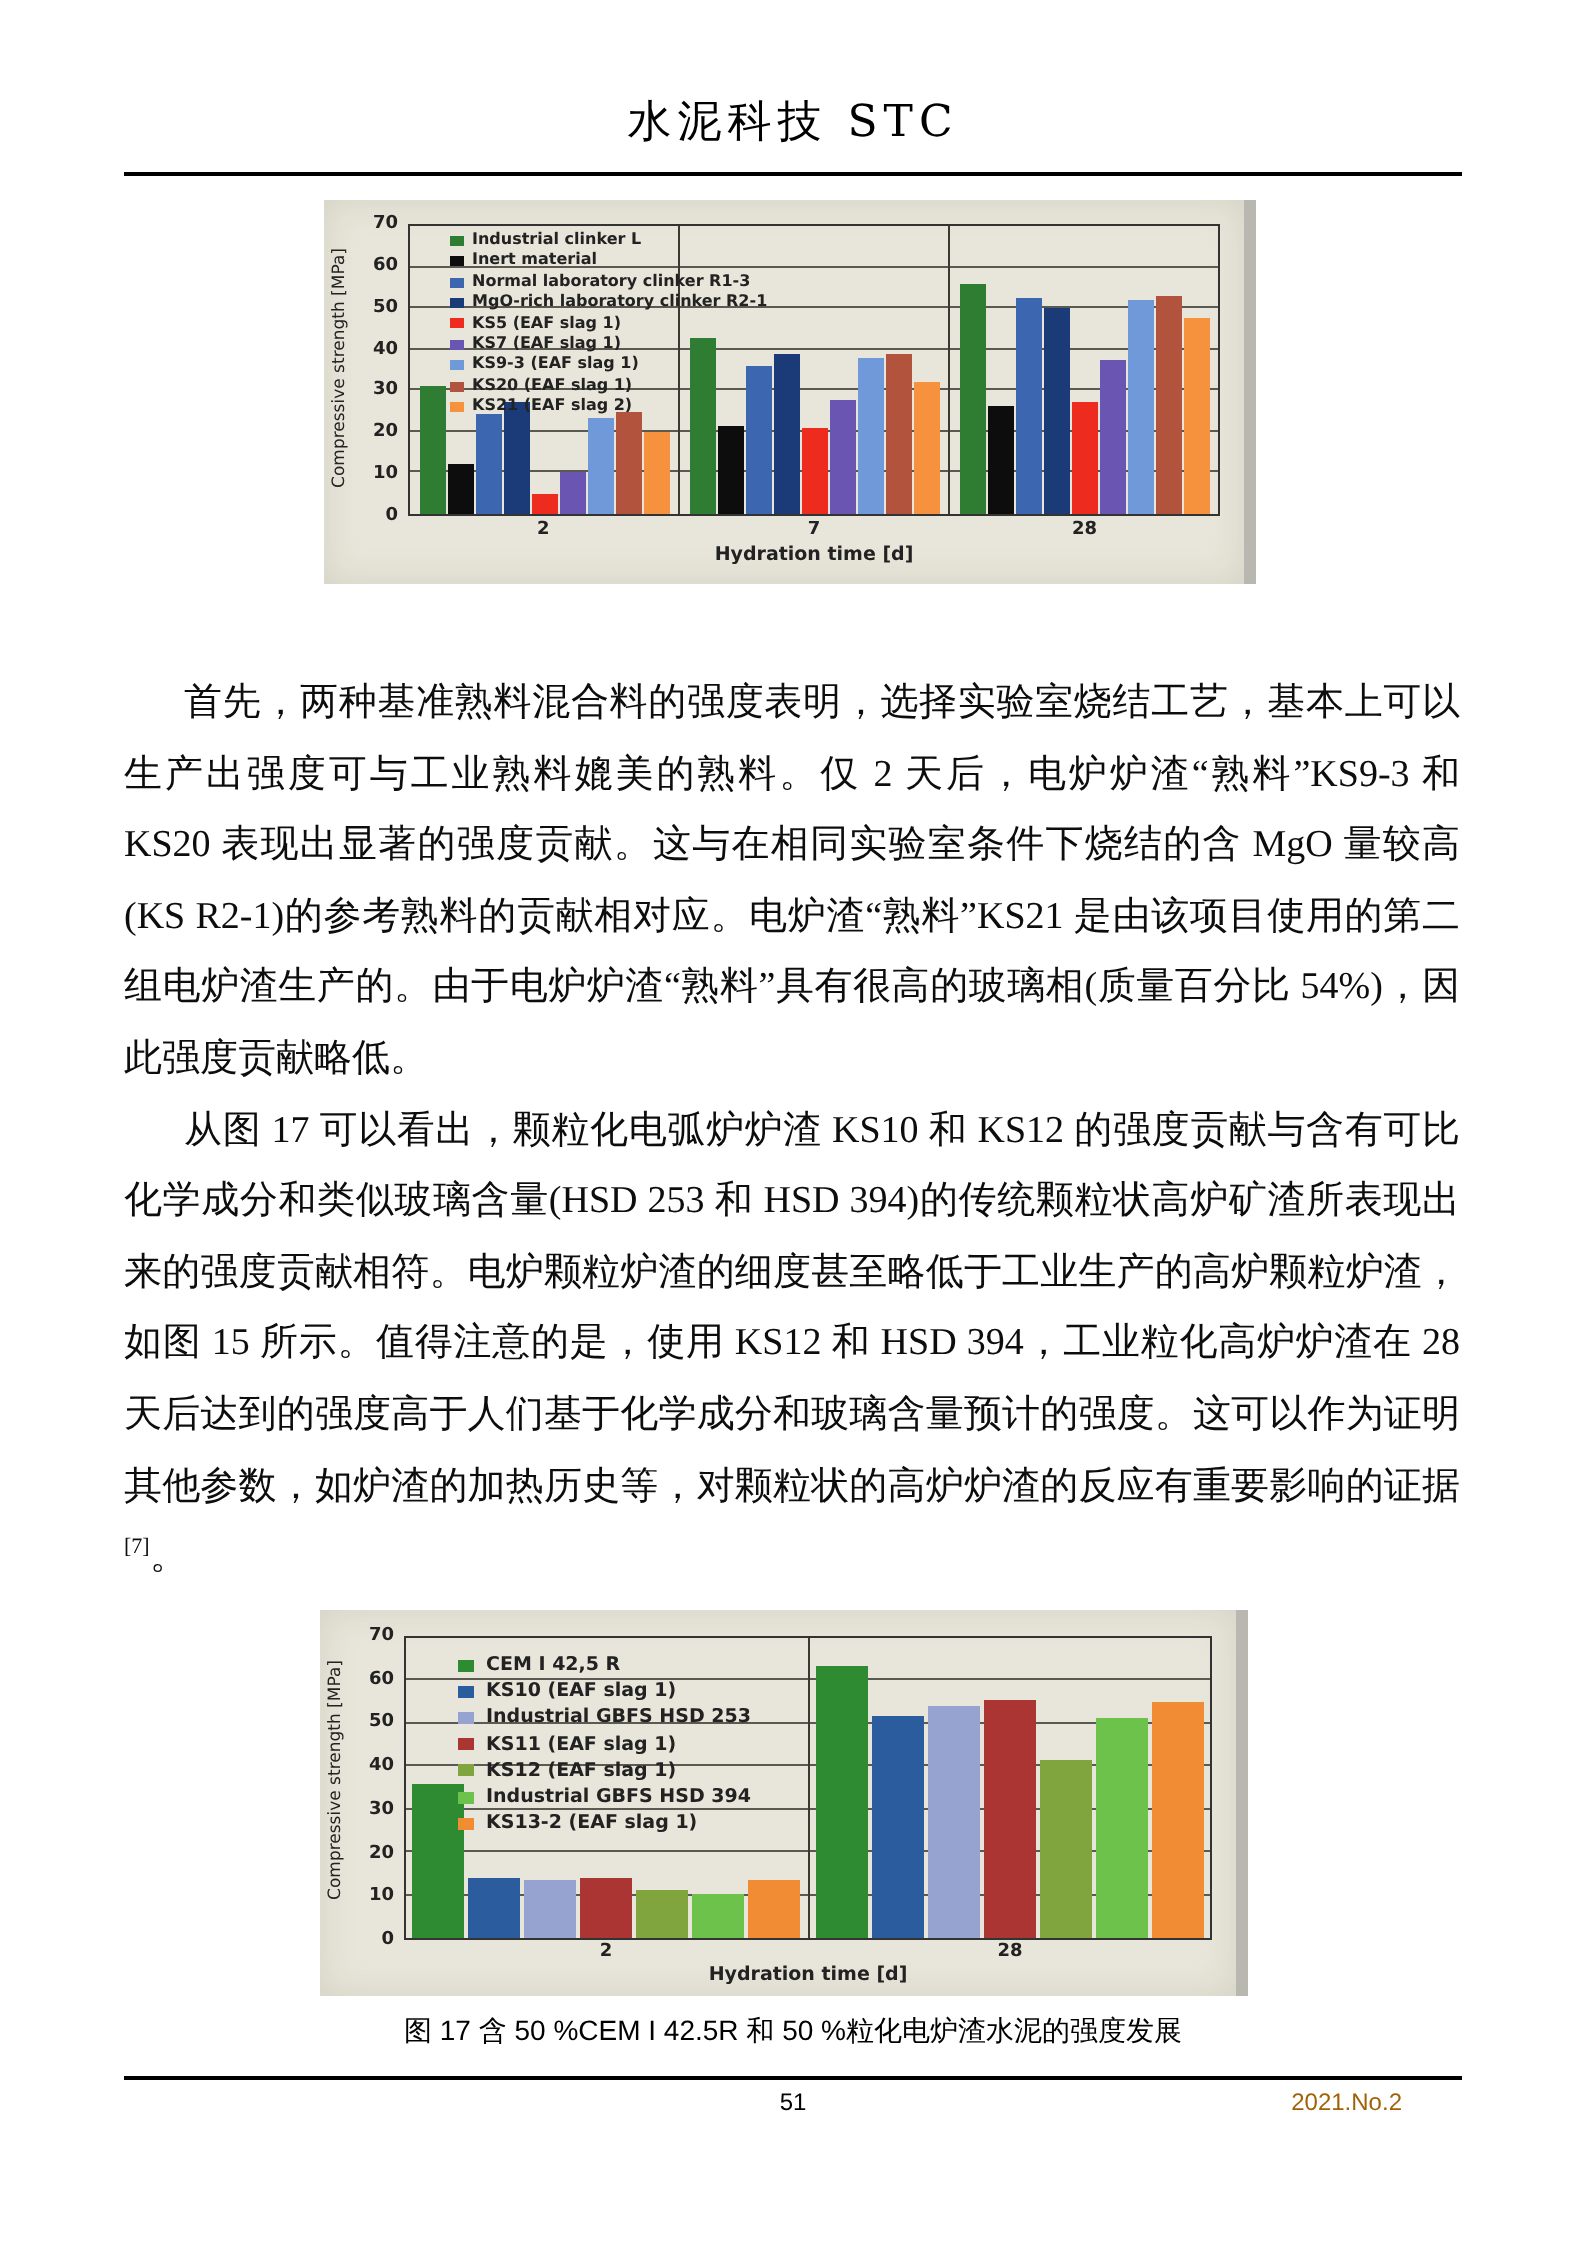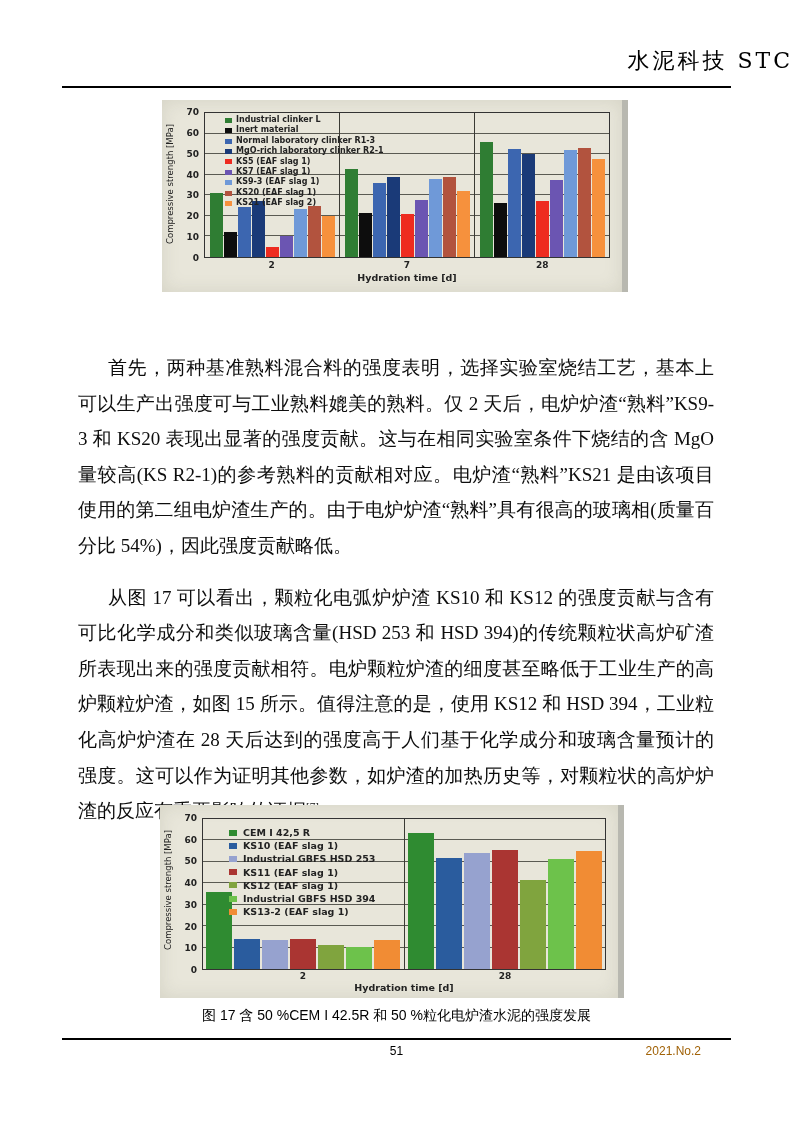--- a/index.html
+++ b/index.html
@@ -4,21 +4,21 @@
 <style>
   html,body{margin:0;padding:0;}
   body{
     width:793px;height:1122px;background:#ffffff;position:relative;overflow:hidden;
     font-family:"Liberation Serif",serif;color:#111;
   }
   .page{position:absolute;inset:0;}
 
   
   .header-title{
-    position:absolute;top:46px;left:0;width:100%;text-align:right;
+    position:absolute;top:46px;left:0;width:100%;text-align:center;
     font-family:"DejaVu Serif",serif;font-size:22px;letter-spacing:3px;color:#000;
   }
   .header-rule{position:absolute;top:86px;left:62px;width:669px;border-top:2px solid #000;}
 
   
   .chart{
     position:absolute;margin:0;background:#e8e6da;display:flex;
     box-shadow:inset 0 0 18px rgba(120,120,100,.18);
   }
   .chart::after{content:"";position:absolute;top:0;right:-6px;width:6px;height:100%;background:#b8b8b0;}
@@ -63,21 +63,21 @@
   .caption{
     position:absolute;left:0;width:100%;text-align:center;
     font-family:"Liberation Sans",sans-serif;font-size:14px;color:#000;
   }
   .caption-fig16{top:303px;}
   .caption-fig17{top:1007px;}
 
   
   .bodytext{position:absolute;left:62px;top:334px;width:668px;}
   .para{
-    margin:16px;text-indent:30px;font-size:19px;line-height:35.6px;
+    margin:0;text-indent:30px;font-size:19px;line-height:35.6px;
     text-align:justify;font-family:"Liberation Serif",serif;color:#0d0d0d;
   }
   .para sup{font-size:11px;line-height:0;vertical-align:super;}
   .para .bold{font-weight:normal;}
 
   
   .footer-rule{position:absolute;top:1038px;left:62px;width:669px;border-top:2.5px solid #000;}
   .pageno{
     position:absolute;top:1044px;left:0;width:100%;text-align:center;
     font-family:"Liberation Sans",sans-serif;font-size:12px;color:#000;

